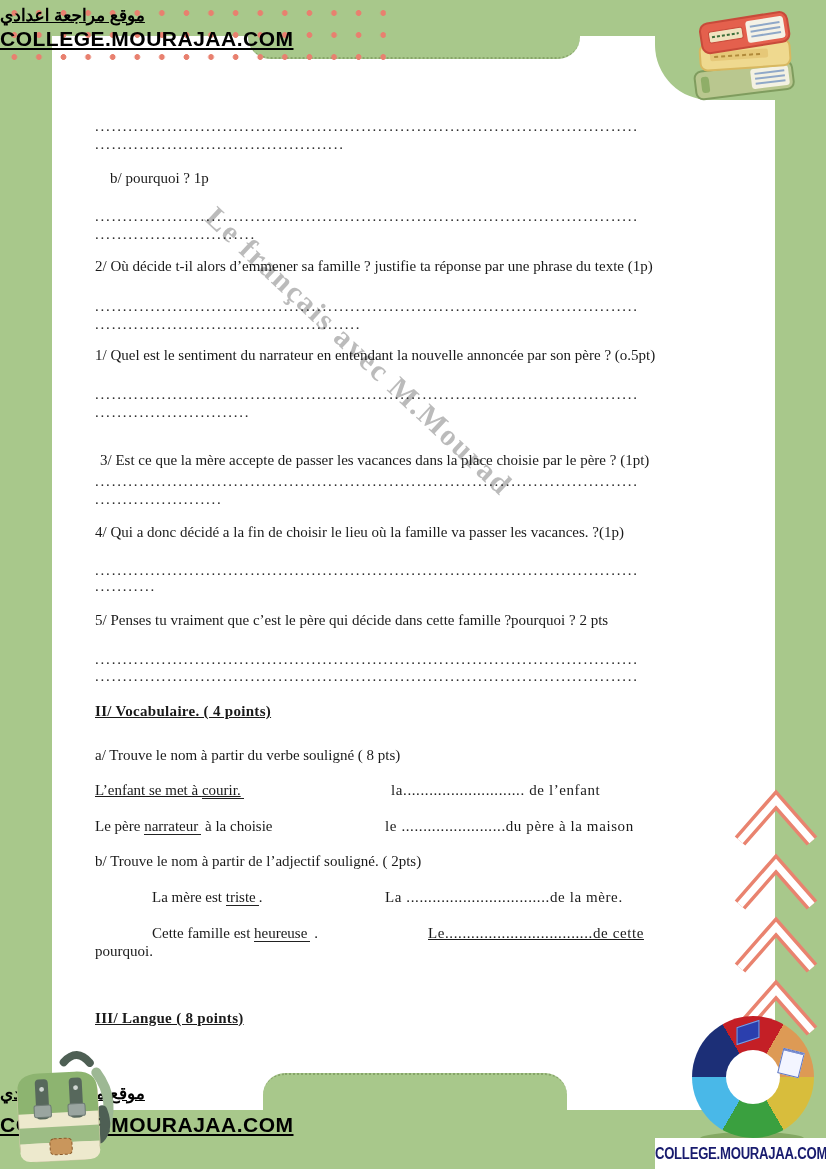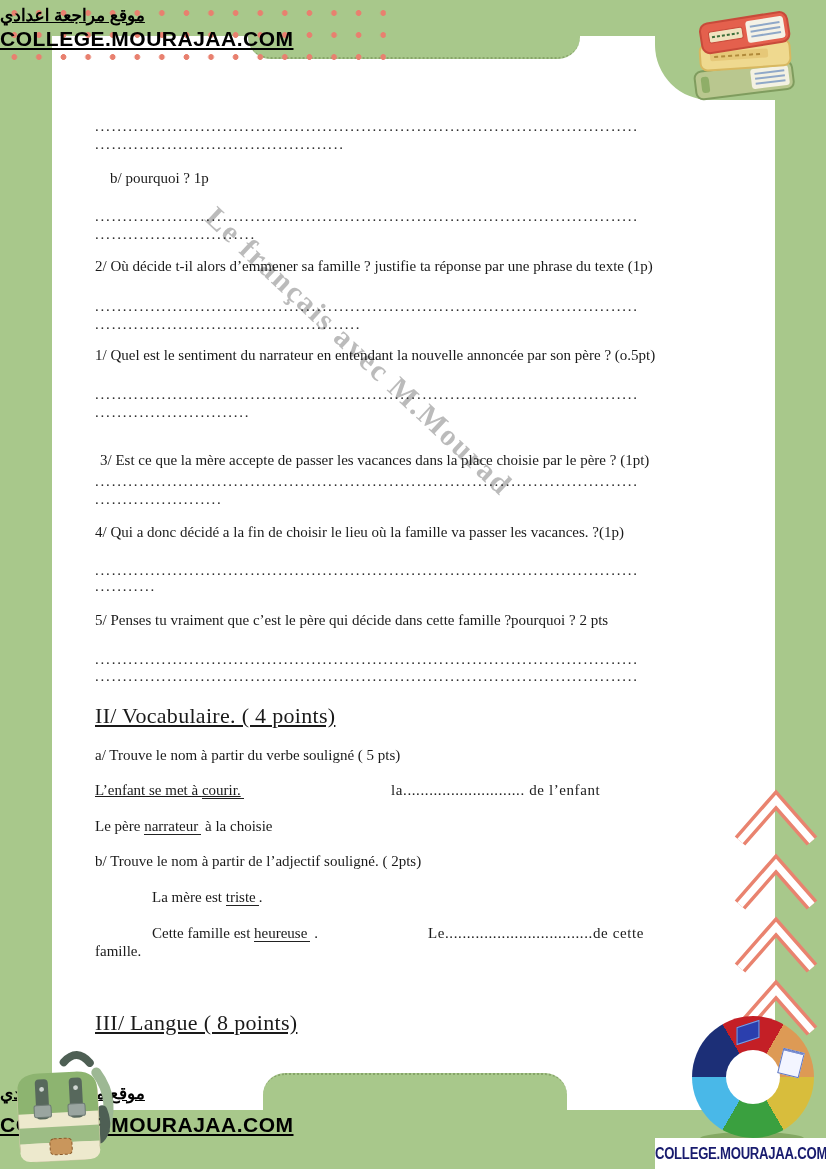--- a/index.html
+++ b/index.html
@@ -28,37 +28,37 @@
              font-family:"Liberation Sans", sans-serif;font-weight:bold;}
   .hdr-ar{top:5px;font-size:17px;text-decoration:underline;}
   .hdr-url{top:27px;font-size:21px;letter-spacing:.5px;text-decoration:underline;}
   .ftr-ar{top:1083px;font-size:17px;text-decoration:underline;}
   .ftr-url{top:1113px;font-size:21px;letter-spacing:.5px;text-decoration:underline;}
 
   
   .ln{position:absolute;left:95px;white-space:nowrap;font-size:15px;z-index:4;}
   .dotline{letter-spacing:1.8px;color:#2b2b2b;}
   .q{width:705px;}
-  .heading{font-size:22px;font-weight:normal;text-decoration:underline;letter-spacing:.3px;}
+  .heading{font-size:15px;font-weight:bold;text-decoration:underline;letter-spacing:.3px;}
   .u{border-bottom:1.4px solid #222;padding-right:3px;}
   .ans{position:absolute;white-space:nowrap;letter-spacing:.6px;}
   .indent{padding-left:57px;}
 
   #ln1{top:118px;} #ln2{top:136px;} #ln3{top:170px;left:110px;}
   #ln4{top:208px;} #ln5{top:226px;} #ln6{top:258px;}
   #ln7{top:298px;} #ln8{top:316px;} #ln9{top:347px;}
   #ln10{top:386px;} #ln11{top:404px;} #ln12{top:452px;left:100px;}
   #ln13{top:473px;} #ln14{top:491px;} #ln15{top:524px;}
   #ln16{top:562px;} #ln17{top:578px;} #ln18{top:612px;}
   #ln19{top:651px;} #ln20{top:668px;}
   #ln21{top:703px;} #ln22{top:747px;}
   #row1{top:782px;text-decoration:underline;} #row2{top:818px;} #ln25{top:853px;}
   #row3{top:889px;} #row4{top:925px;} #ln28{top:943px;}
   #ln29{top:978px;margin-top:32px;}
-  #row1 .ans{left:296px;} #row2 .ans{left:290px;} #row3 .ans{left:290px;} #row4 .ans{left:333px;}
+  #row1 .ans{left:296px;} #row2 .ans{left:290px;} #row3 .ans{left:290px;} #row4 .ans{left:333px;text-decoration:underline;}
 
   
   .watermark{position:absolute;left:222px;top:200px;z-index:3;
      transform:rotate(43deg);transform-origin:0 0;
      font-size:30px;font-weight:600;letter-spacing:2px;color:rgba(125,125,125,.52);
      white-space:nowrap;}
 
   
   .chev{position:absolute;left:731px;width:90px;height:62px;z-index:5;}
   #chev1{top:786px;} #chev2{top:850px;} #chev3{top:913px;} #chev4{top:976px;}
@@ -148,40 +148,42 @@
 <div class="ln q" id="ln15">4/ Qui a donc décidé a la fin de choisir le lieu où la famille va passer  les vacances. ?(1p)</div>
 
 <div class="ln dotline" id="ln16">..................................................................................................</div>
 <div class="ln dotline" id="ln17">...........</div>
 <div class="ln q" id="ln18">5/ Penses tu vraiment que c’est le père qui décide dans cette famille ?pourquoi ?  2 pts</div>
 
 <div class="ln dotline" id="ln19">..................................................................................................</div>
 <div class="ln dotline" id="ln20">..................................................................................................</div>
 
 <div class="ln heading" id="ln21">II/  Vocabulaire. ( 4 points)</div>
-<div class="ln q" id="ln22">a/  Trouve le nom à partir du verbe souligné ( 5 pts)</div>
+<div class="ln q" id="ln22">a/  Trouve le nom à partir du verbe souligné ( 8 pts)</div>
 
 <div class="ln q" id="row1">
   <span>L’enfant se met à </span><span class="u">courir. </span><span></span>
   <span class="ans">la............................   de l’enfant</span>
 </div>
 <div class="ln q" id="row2">
   <span>Le père </span><span class="u">narrateur</span><span> à la choisie</span>
+  <span class="ans">le  ........................du père à la maison</span>
 </div>
 
 <div class="ln q" id="ln25">b/ Trouve le nom à partir de l’adjectif souligné. ( 2pts)</div>
 
 <div class="ln q indent" id="row3">
   <span>La mère est </span><span class="u">triste</span><span>.</span>
+  <span class="ans">La .................................de la mère.</span>
 </div>
 <div class="ln q indent" id="row4">
   <span>Cette  famille est  </span><span class="u">heureuse</span><span> .</span>
   <span class="ans">Le..................................de cette</span>
 </div>
-<div class="ln" id="ln28">famille.</div>
+<div class="ln" id="ln28">pourquoi.</div>
 
 <div class="ln heading" id="ln29">III/ Langue  ( 8 points)</div>
 
 <svg class="chev" id="chev1" viewBox="0 0 90 62">
   <path d="M9 55 L45 14 L81 55" fill="none" stroke="#e9836f" stroke-width="14"></path>
   <path d="M9 55 L45 14 L81 55" fill="none" stroke="#ffffff" stroke-width="7"></path>
 </svg>
 <svg class="chev" id="chev2" viewBox="0 0 90 62">
   <path d="M9 55 L45 14 L81 55" fill="none" stroke="#e9836f" stroke-width="14"></path>
   <path d="M9 55 L45 14 L81 55" fill="none" stroke="#ffffff" stroke-width="7"></path>

